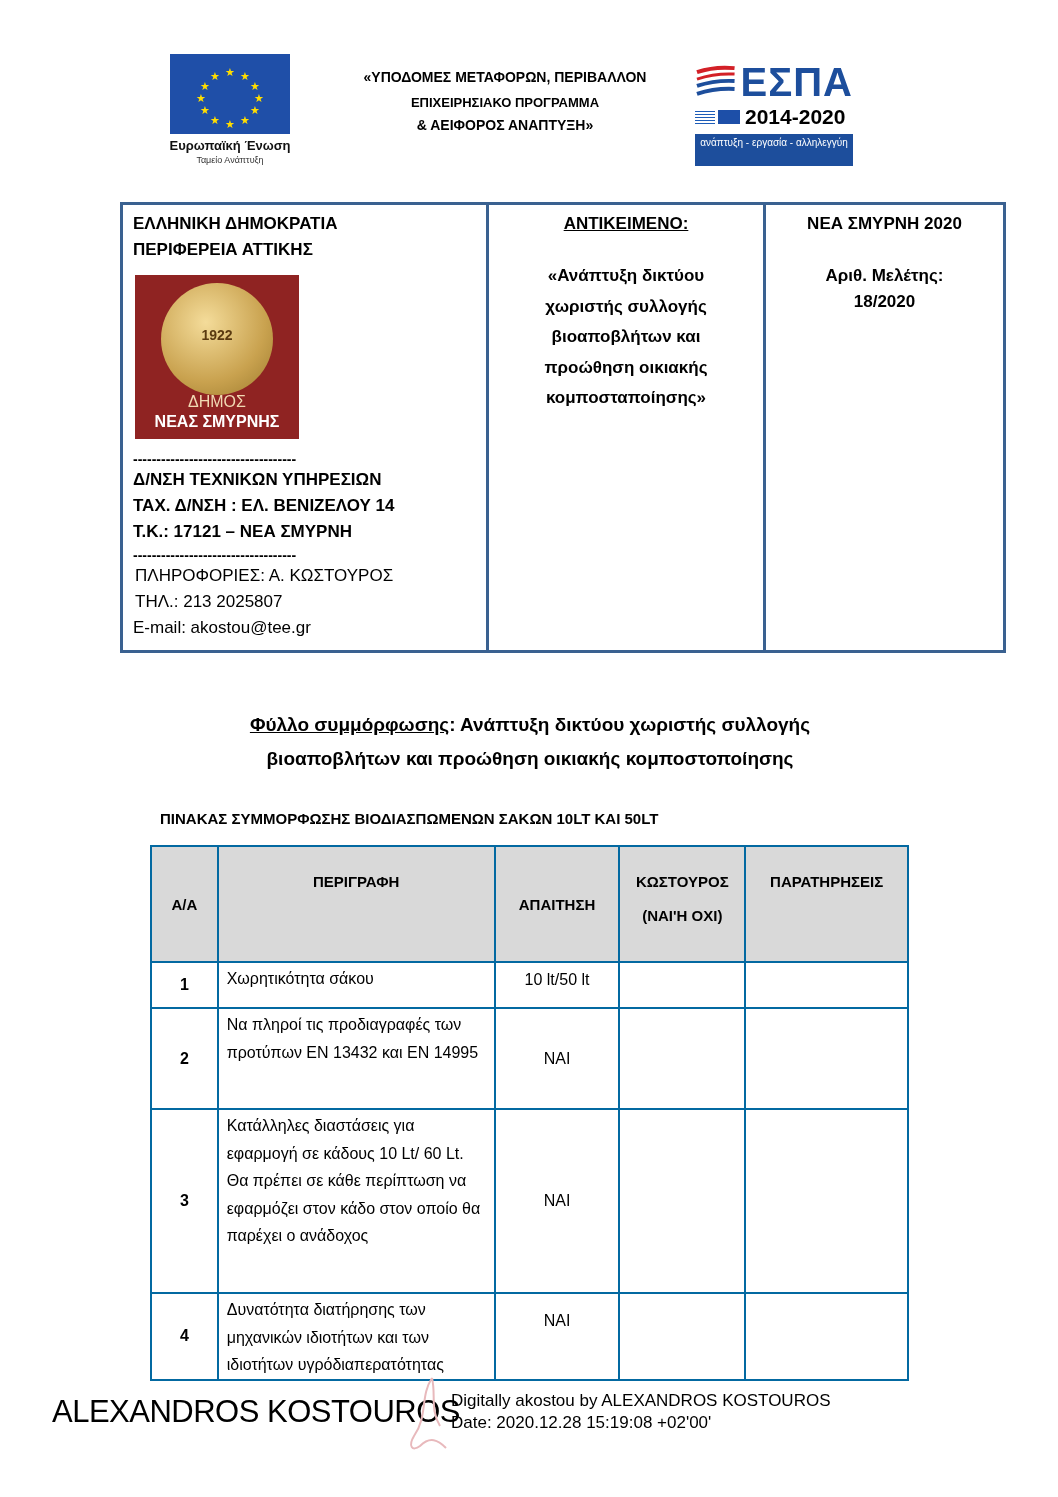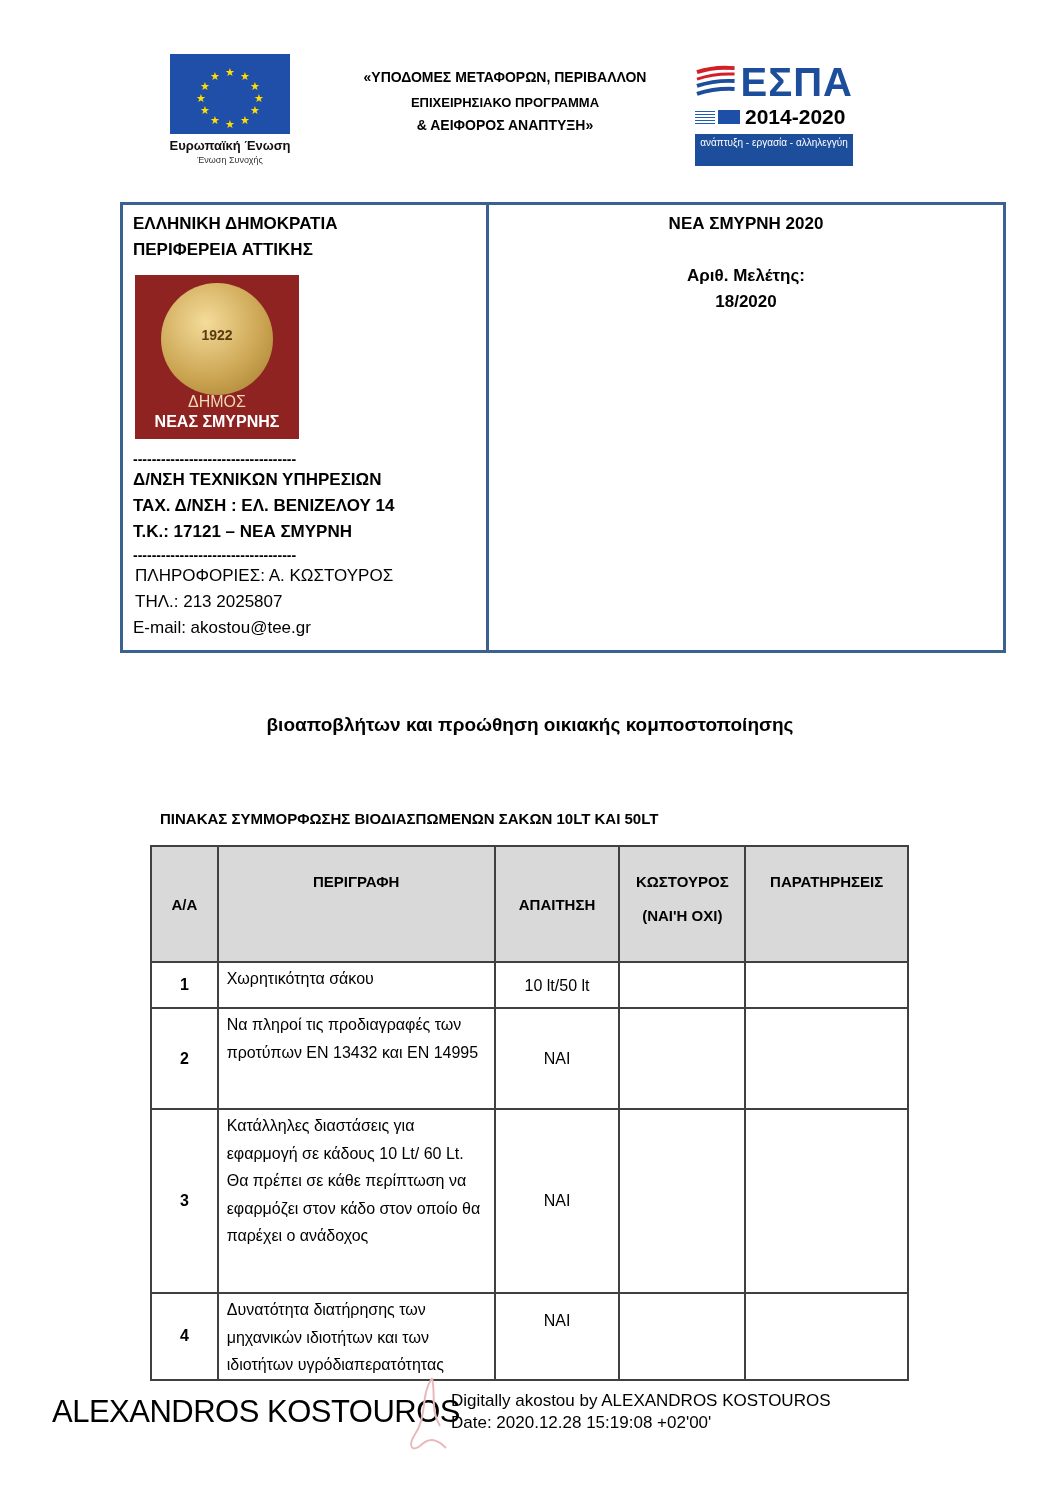--- a/index.html
+++ b/index.html
@@ -40,21 +40,21 @@
   .crest-year { position:absolute; left:0; right:0; top:52px; text-align:center; font-size:14px; color:#5a3a10; font-weight:bold; }
   .crest-d { position:absolute; left:0; right:0; top:118px; text-align:center; color:#f1d9b3; font-size:16px; }
   .crest-n { position:absolute; left:0; right:0; top:138px; text-align:center; color:#fff; font-size:16px; font-weight:bold; }
   .dash { font-size:14px; font-weight:bold; line-height:16px; letter-spacing:0; }
   .under { text-decoration:underline; }
 
   .title2 { left:150px; top:708px; width:760px; text-align:center; font-weight:bold; font-size:19px; line-height:34px; }
   .tbl-caption { left:160px; top:810px; font-size:15px; font-weight:bold;text-align:center; }
 
   table.comp { position:absolute; left:150px; top:845px; width:759px; border-collapse:collapse; font-size:16px; }
-  table.comp th, table.comp td { border:2px solid #404040; padding:0 8px; vertical-align:top; }
+  table.comp th, table.comp td { border:2px solid #0369a1; padding:0 8px; vertical-align:top; }
   table.comp th { background:#d9d9d9; font-weight:bold; font-size:15px; height:88px; vertical-align:middle; text-align:center; }
   table.comp td.num { text-align:center; vertical-align:middle; font-weight:bold; }
   table.comp td.req { text-align:center; }
   table.comp td.desc { line-height:27.5px; padding-top:2px; }
 
   .sig-name { left:52px; top:1394px; font-size:31px; color:#000; letter-spacing:-0.5px; }
   .sig-mark { left:400px; top:1376px; width:50px; height:78px; }
   .sig-text { left:451px; top:1390px; font-size:17px; line-height:22px; }
 </style>
 </head>
@@ -73,21 +73,21 @@
         <text x="60" y="74" font-size="11" text-anchor="middle">★</text>
         <text x="45" y="70" font-size="11" text-anchor="middle">★</text>
         <text x="35" y="60" font-size="11" text-anchor="middle">★</text>
         <text x="31" y="48" font-size="11" text-anchor="middle">★</text>
         <text x="35" y="36" font-size="11" text-anchor="middle">★</text>
         <text x="45" y="26" font-size="11" text-anchor="middle">★</text>
       </g>
     </svg>
   </div>
   <div class="eu-label">Ευρωπαϊκή Ένωση</div>
-  <div class="eu-sub">Ένωση Συνοχής</div>
+  <div class="eu-sub">Ταμείο Ανάπτυξη</div>
 </div>
 
 <div class="abs program">
   <div>«ΥΠΟΔΟΜΕΣ ΜΕΤΑΦΟΡΩΝ, ΠΕΡΙΒΑΛΛΟΝ</div>
   <div style="font-size:13px;">ΕΠΙΧΕΙΡΗΣΙΑΚΟ ΠΡΟΓΡΑΜΜΑ</div>
   <div style="line-height:18px;">&amp; ΑΕΙΦΟΡΟΣ ΑΝΑΠΤΥΞΗ»</div>
 </div>
 
 <div class="abs espa">
   <div class="espa-top">
@@ -119,29 +119,41 @@
     </div>
     <div class="dash">-----------------------------------</div>
     <div class="bold t17">Δ/ΝΣΗ ΤΕΧΝΙΚΩΝ ΥΠΗΡΕΣΙΩΝ</div>
     <div class="bold t17">ΤΑΧ. Δ/ΝΣΗ : ΕΛ. ΒΕΝΙΖΕΛΟΥ 14</div>
     <div class="bold t17">Τ.Κ.: 17121 – ΝΕΑ ΣΜΥΡΝΗ</div>
     <div class="dash" style="margin-top:2px;">-----------------------------------</div>
     <div class="t17" style="padding-left:2px;">ΠΛΗΡΟΦΟΡΙΕΣ: Α. ΚΩΣΤΟΥΡΟΣ</div>
     <div class="t17" style="padding-left:2px;">ΤΗΛ.: 213 2025807</div>
     <div class="t17">E-mail: akostou@tee.gr</div>
   </div>
+  <div class="info-col col2">
+    <div class="bold t17 under">ΑΝΤΙΚΕΙΜΕΝΟ:</div>
+    <div style="height:24px;"></div>
+    <div class="bold t17" style="line-height:30.5px;">
+      <div>«Ανάπτυξη δικτύου</div>
+      <div>χωριστής συλλογής</div>
+      <div>βιοαποβλήτων και</div>
+      <div>προώθηση οικιακής</div>
+      <div>κομποσταποίησης»</div>
+    </div>
+  </div>
   <div class="info-col col3">
     <div class="bold t17">ΝΕΑ ΣΜΥΡΝΗ 2020</div>
     <div style="height:26px;"></div>
     <div class="bold t17">Αριθ. Μελέτης:</div>
     <div class="bold t17">18/2020</div>
   </div>
 </div>
 
 <div class="abs title2">
+  <div><span class="under">Φύλλο συμμόρφωσης</span><span>: Ανάπτυξη δικτύου χωριστής συλλογής</span></div>
   <div>βιοαποβλήτων και προώθηση οικιακής κομποστοποίησης</div>
 </div>
 
 <div class="abs tbl-caption">ΠΙΝΑΚΑΣ ΣΥΜΜΟΡΦΩΣΗΣ ΒΙΟΔΙΑΣΠΩΜΕΝΩΝ ΣΑΚΩΝ 10LT ΚΑΙ 50LT</div>
 
 <table class="comp">
   <colgroup>
     <col style="width:67px">
       <col style="width:278px">
       <col style="width:125px">
@@ -157,21 +169,21 @@
         <div style="line-height:24px;">ΚΩΣΤΟΥΡΟΣ</div>
         <div style="line-height:44px;">(ΝΑΙ'Η ΟΧΙ)</div>
       </th>
       <th style="vertical-align:top;padding-top:26px;margin-left:8px;">ΠΑΡΑΤΗΡΗΣΕΙΣ</th>
     </tr>
   </thead>
   <tbody>
     <tr style="height:46px;">
       <td class="num">1</td>
       <td class="desc">Χωρητικότητα σάκου</td>
-      <td class="req" style="padding-top:14px;">10 lt/50 lt</td>
+      <td class="req" style="padding-top:8px;">10 lt/50 lt</td>
       <td></td>
       <td></td>
     </tr>
     <tr style="height:101px;">
       <td class="num">2</td>
       <td class="desc">Να πληροί τις προδιαγραφές των προτύπων EN 13432 και EN 14995</td>
       <td class="req" style="vertical-align:middle;">ΝΑΙ</td>
       <td></td>
       <td></td>
     </tr>

